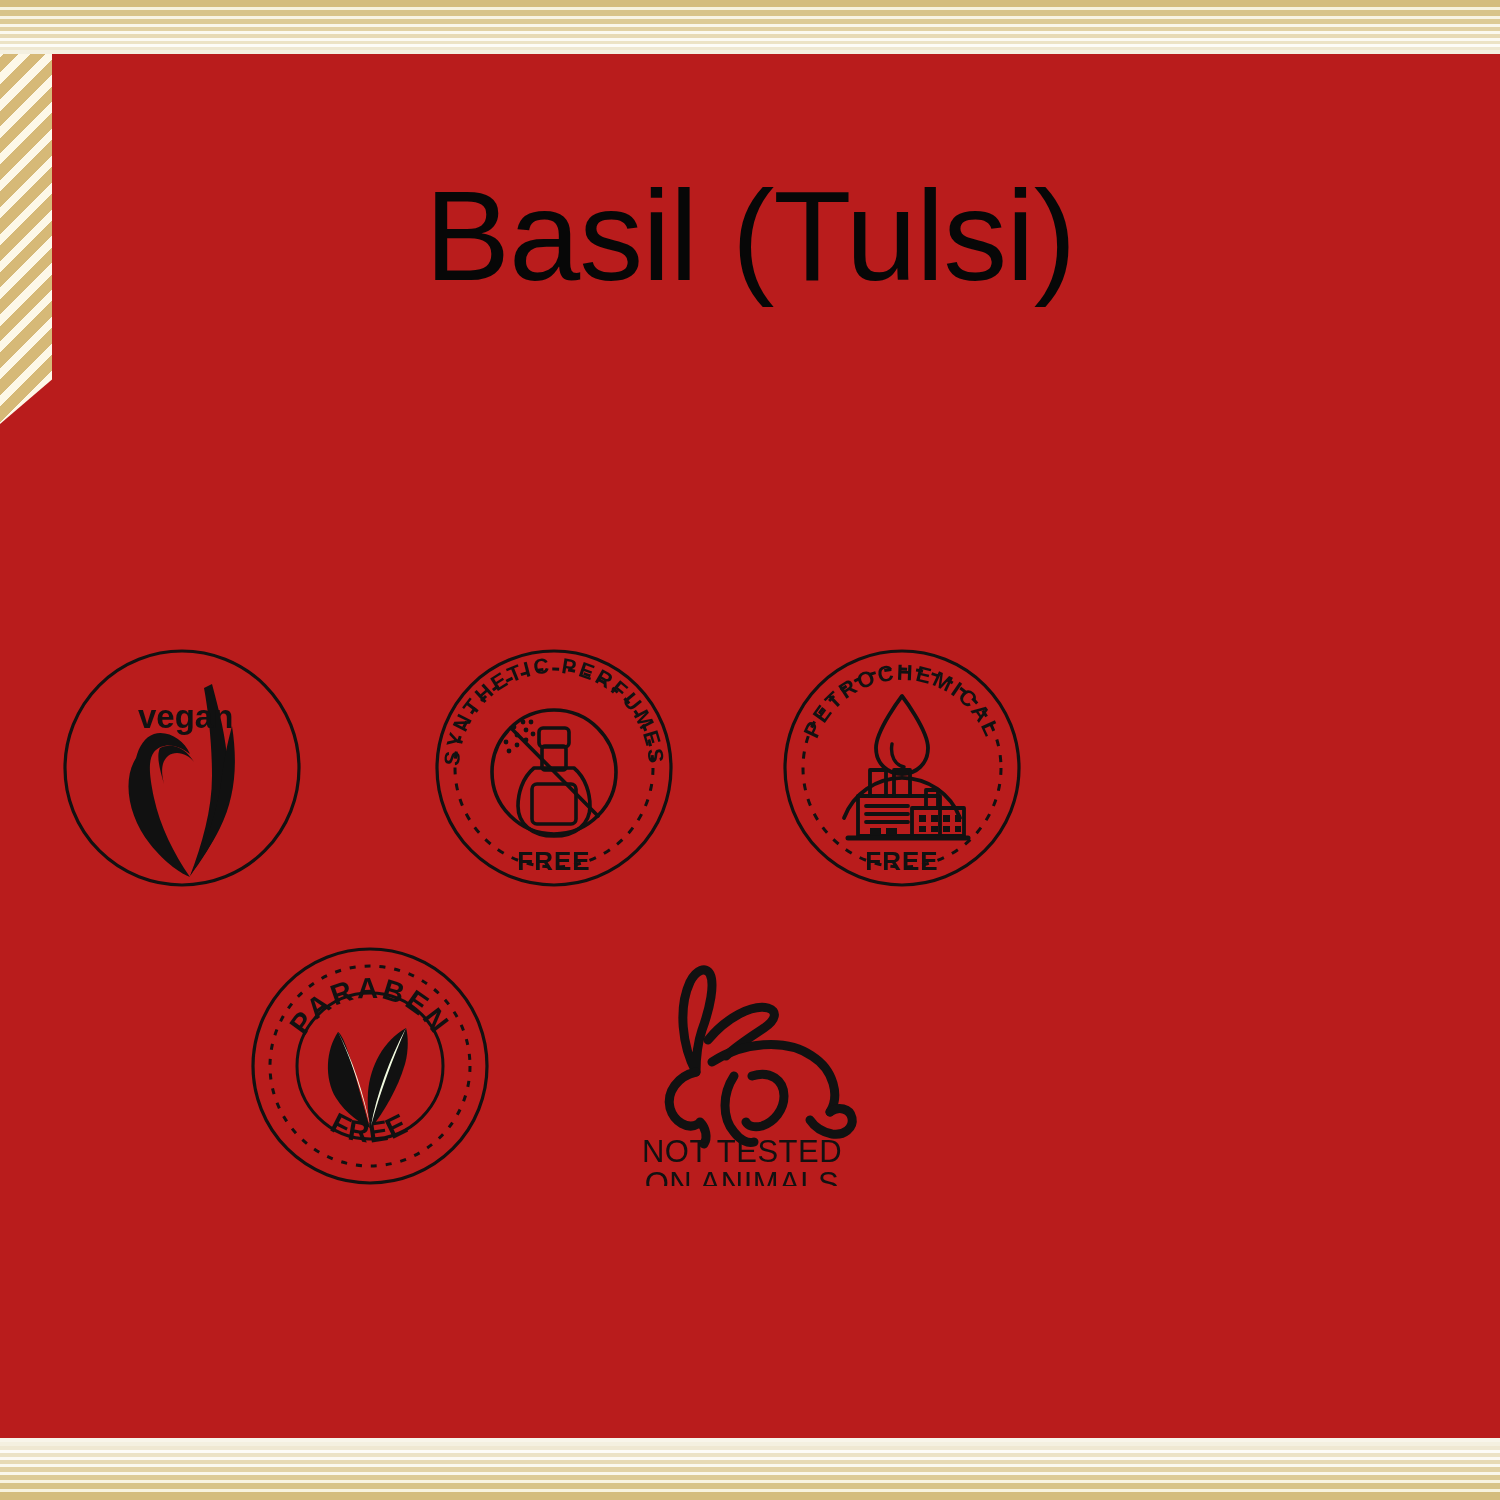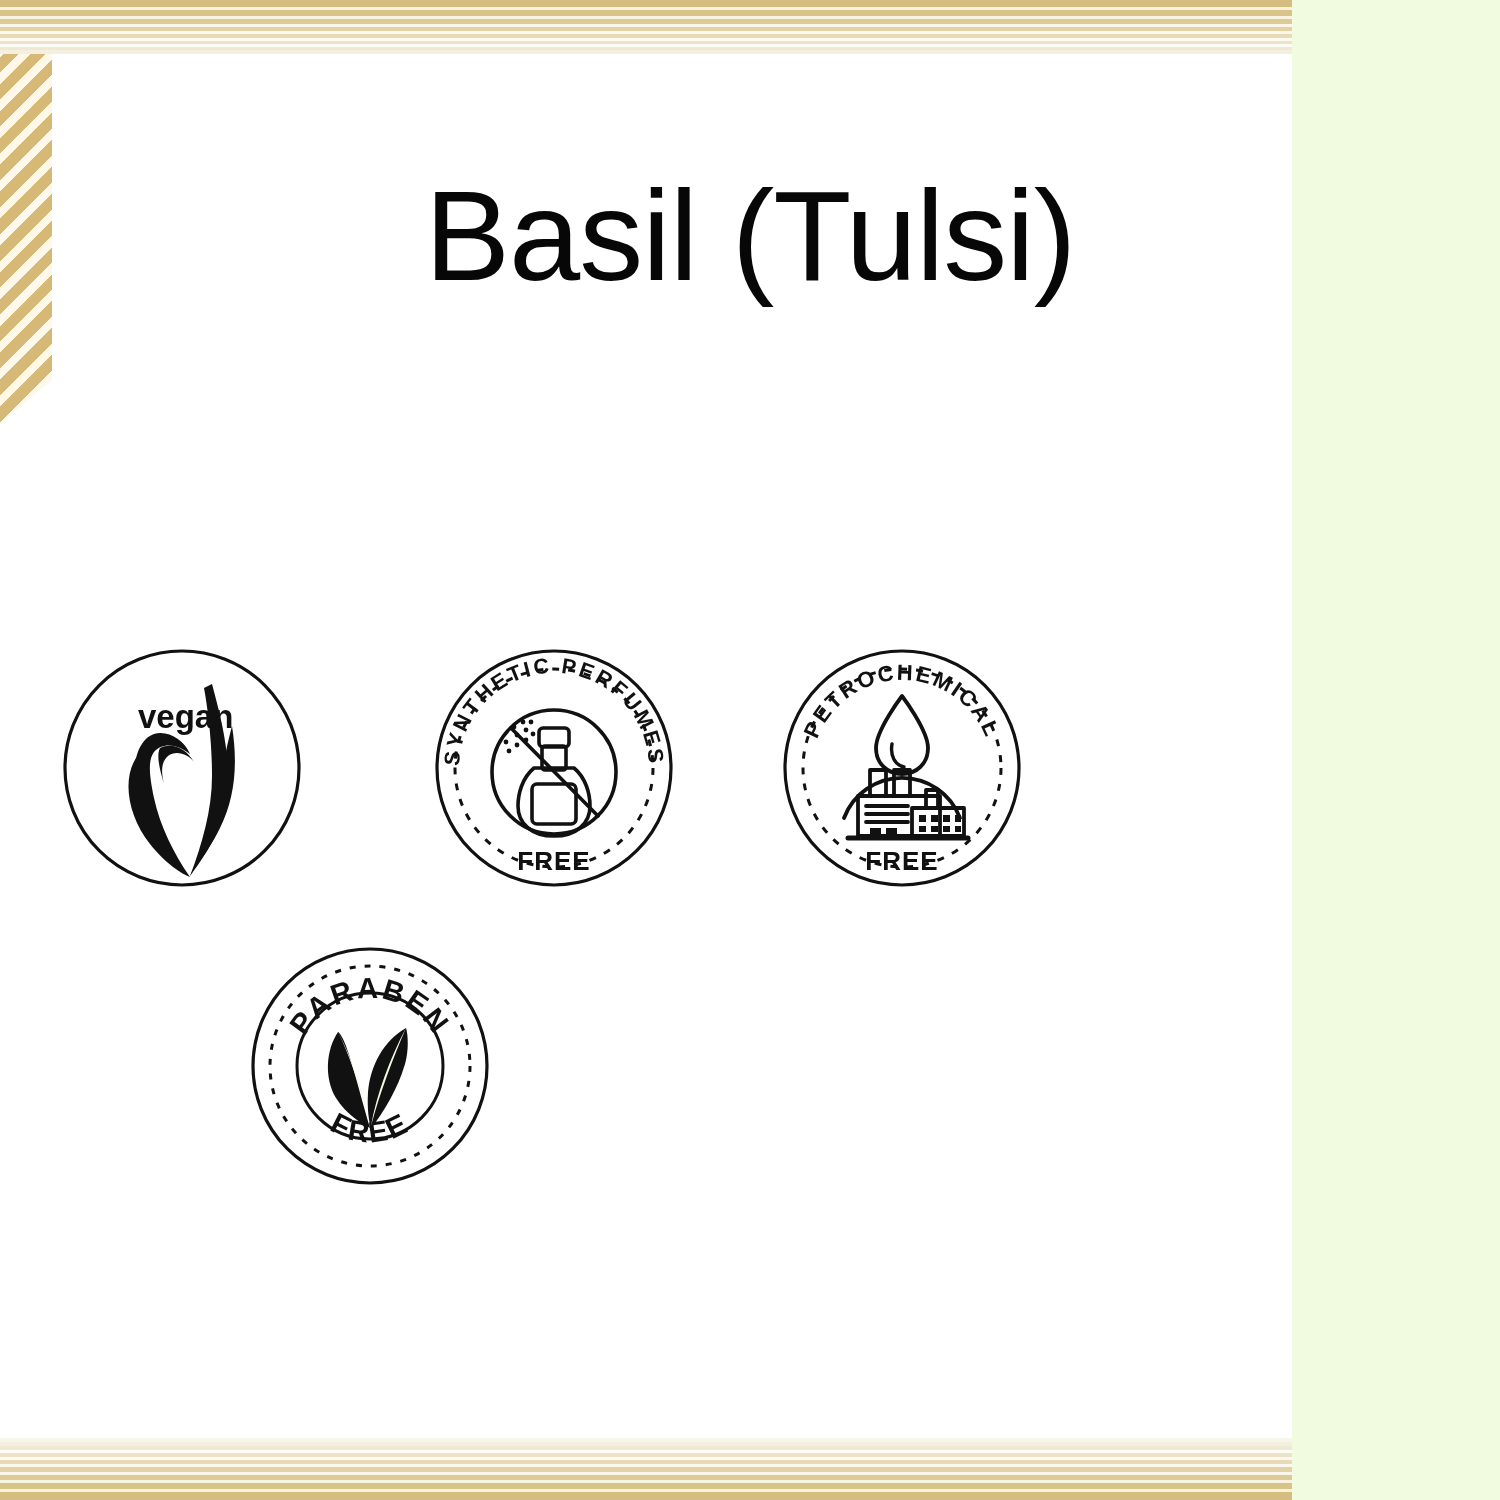--- a/index.html
+++ b/index.html
@@ -4,22 +4,22 @@
 <style>
   * { margin:0; padding:0; box-sizing:border-box; }
   html, body {
     width:1500px; height:1500px;
     background:#f1fbe0;
     font-family:"Liberation Sans", sans-serif;
     overflow:hidden;
   }
   #poster {
     position:relative;
-    width:1292px; height:1500px;
-    background:#ffffff;
+    width:1500px; height:1500px;
+    background:#b91c1c;
     overflow:hidden;
     padding-left:44px;
   }
 
   
   .stripe-band { position:absolute; left:0; width:1500px; }
   .stripe-band.top { top:0; height:54px; }
   .stripe-band.bottom { bottom:0; height:62px; }
   .stripe { position:absolute; left:0; width:100%; }
 
@@ -232,20 +232,48 @@
           <path d="M88 86 C 76 104, 74 132, 86 152 C 96 168, 112 178, 120 182
                    C 112 156, 104 122, 96 100 C 93 92, 90 87, 88 86 Z"></path>
           <path d="M88 86 C 102 112, 114 148, 120 180 C 112 146, 100 110, 88 86 Z" fill="#f1fbe0"></path>
           <path d="M156 82 C 134 94, 120 120, 118 146 C 117 164, 119 176, 121 182
                    C 134 166, 148 142, 155 118 C 159 104, 158 88, 156 82 Z"></path>
           <path d="M156 82 C 140 112, 126 150, 121 180 C 130 146, 144 110, 156 82 Z" fill="#f1fbe0"></path>
         </g>
       </svg>
     </div>
 
+    <div class="badge b-sz-wide sp-e">
+      <svg viewBox="0 0 260 240" width="260" height="240">
+        <g fill="none" stroke="#111" stroke-width="9" stroke-linecap="round" stroke-linejoin="round">
+
+          <path d="M84 126 C 70 100, 66 62, 78 36 C 84 24, 94 20, 98 28
+                   C 103 38, 98 62, 90 84 C 86 96, 84 112, 84 126"></path>
+
+          <path d="M96 94 C 114 72, 140 58, 156 62 C 166 65, 164 74, 152 82
+                   C 140 90, 124 100, 114 110"></path>
+
+          <path d="M100 116 C 130 96, 174 92, 200 110 C 222 124, 228 150, 218 166"></path>
+
+          <path d="M84 126 C 66 130, 54 146, 58 162 C 62 176, 76 184, 86 178"></path>
+
+          <path d="M88 176 C 94 182, 96 192, 92 198"></path>
+
+          <path d="M122 130 C 110 148, 110 172, 122 186 C 128 194, 136 198, 142 196"></path>
+
+          <path d="M140 130 C 158 124, 172 134, 172 150 C 172 164, 162 176, 150 180
+                   C 142 182, 136 180, 134 176"></path>
+
+          <path d="M218 166 C 226 160, 238 162, 240 172 C 242 182, 232 190, 220 188
+                   C 210 186, 202 180, 198 174"></path>
+        </g>
+        <text x="130" y="216" text-anchor="middle" font-family="Liberation Sans, sans-serif" font-size="31" font-weight="400" fill="#111" letter-spacing="0.5">NOT TESTED</text>
+        <text x="130" y="248" text-anchor="middle" font-family="Liberation Sans, sans-serif" font-size="31" font-weight="400" fill="#111" letter-spacing="0.5">ON ANIMALS</text>
+      </svg>
+    </div>
 
   </div>
 
   <div class="stripe-band bottom" id="botBand">
       <div class="stripe" style="bottom: 0px; height: 8px; background: rgb(212, 189, 126);"></div>
       <div class="stripe" style="bottom: 8px; height: 3px; background: rgb(247, 243, 223);"></div>
       <div class="stripe" style="bottom: 11px; height: 6px; background: rgb(216, 196, 137);"></div>
       <div class="stripe" style="bottom: 17px; height: 3px; background: rgb(248, 244, 226);"></div>
       <div class="stripe" style="bottom: 20px; height: 5px; background: rgb(221, 203, 150);"></div>
       <div class="stripe" style="bottom: 25px; height: 3px; background: rgb(250, 247, 234);"></div>

